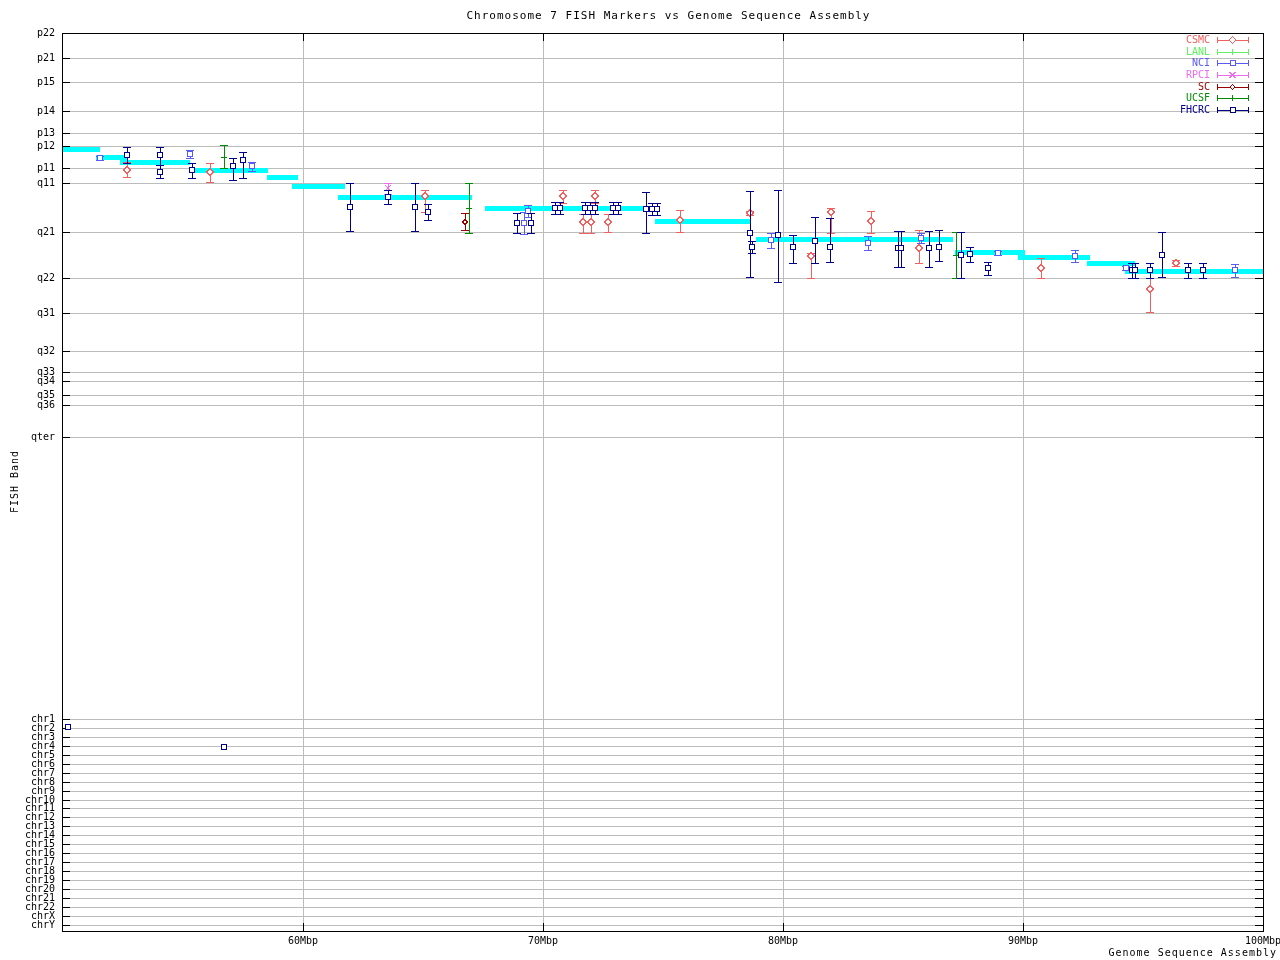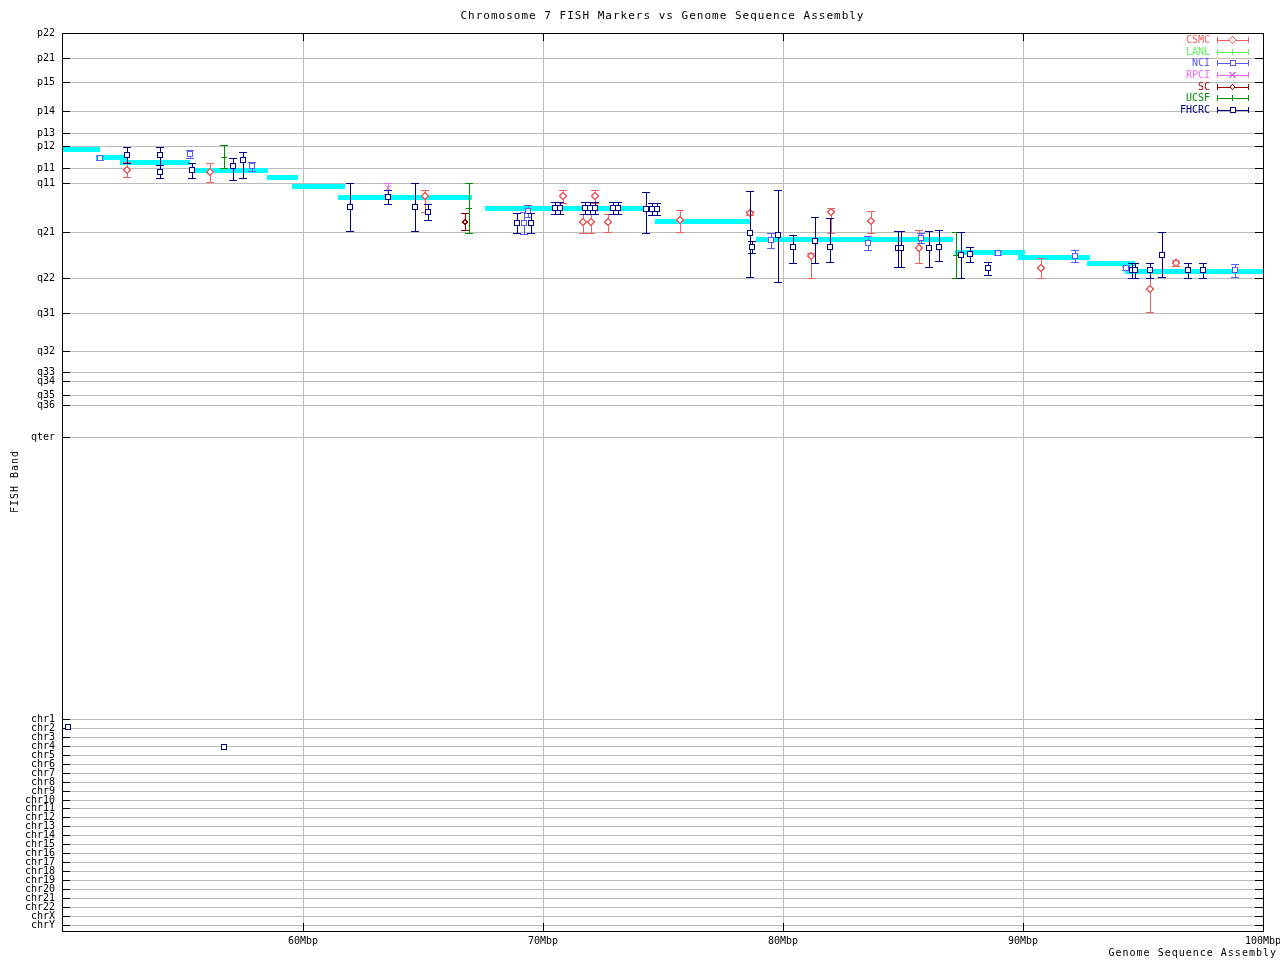--- a/index.html
+++ b/index.html
@@ -1,19 +1,19 @@
 <!DOCTYPE html>
 <html><head>
 <meta charset="utf-8">
 <style>
   html,body{margin:0;padding:0;background:#ffffff;}
   #page{position:relative;width:1280px;height:960px;background:#ffffff;
         font-family:"DejaVu Sans Mono",monospace;color:#000;overflow:hidden;}
   #plot-svg{position:absolute;left:0;top:0;}
-  .title{position:absolute;top:9px;left:62px;width:1201px;text-align:center;
+  .title{position:absolute;top:9px;left:68px;width:1201px;text-align:center;
          font-size:11px;letter-spacing:1px;white-space:nowrap;}
   .xlab{position:absolute;top:947px;left:76px;width:1201px;text-align:right;
         font-size:10px;letter-spacing:1px;white-space:nowrap;}
   .ylab{position:absolute;left:-26px;top:476px;width:80px;text-align:center;
         font-size:10px;letter-spacing:1px;transform:rotate(-90deg);white-space:nowrap;}
   text{font-family:"DejaVu Sans Mono",monospace;}
   .tick{font-size:10px;fill:#000;}
   .legend-label{font-size:10px;}
 </style>
 </head>

